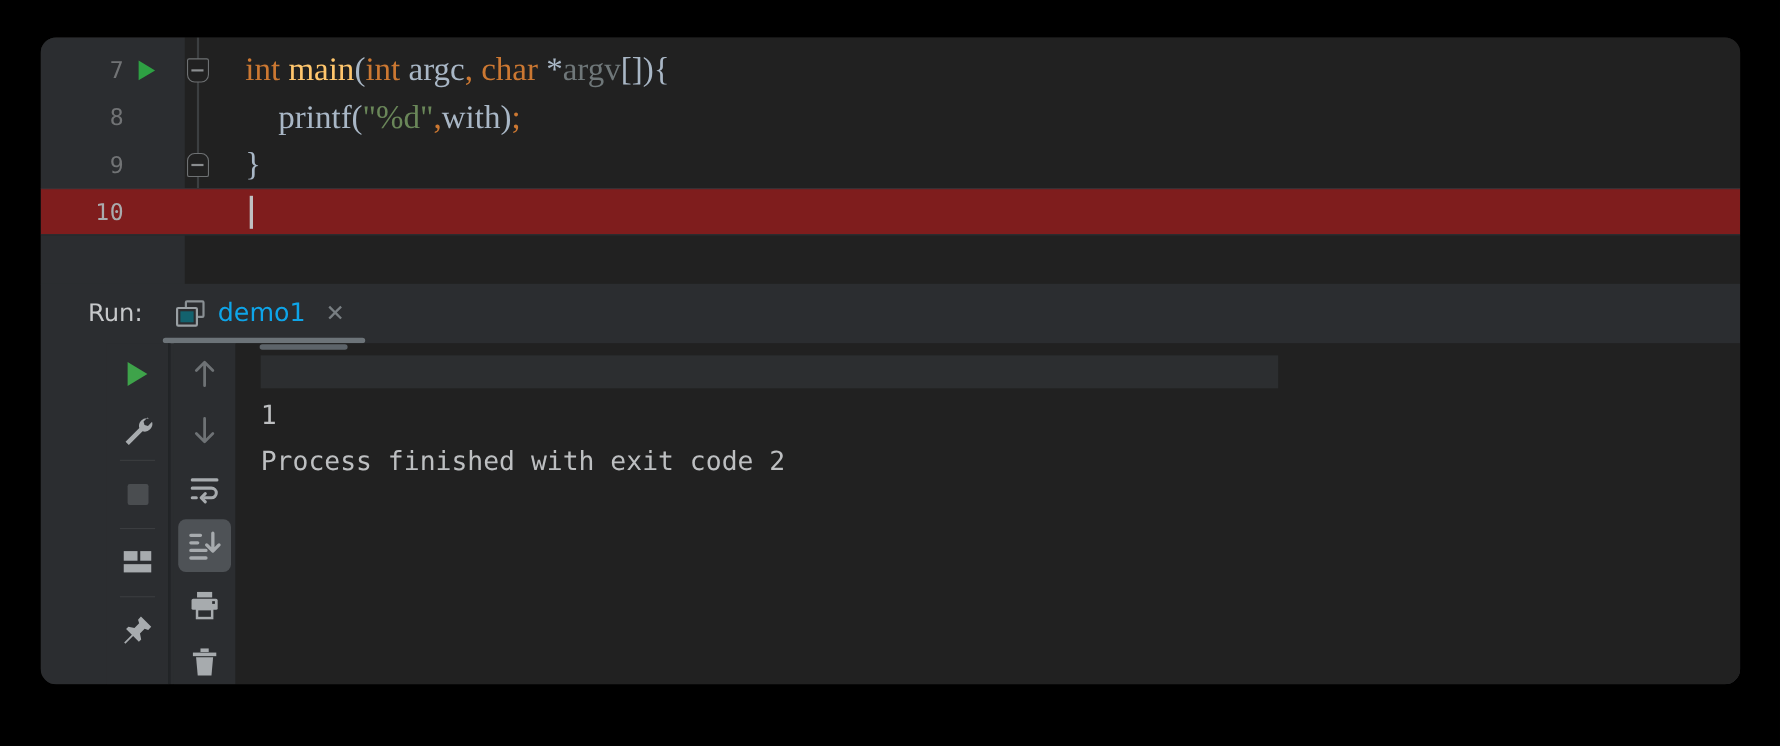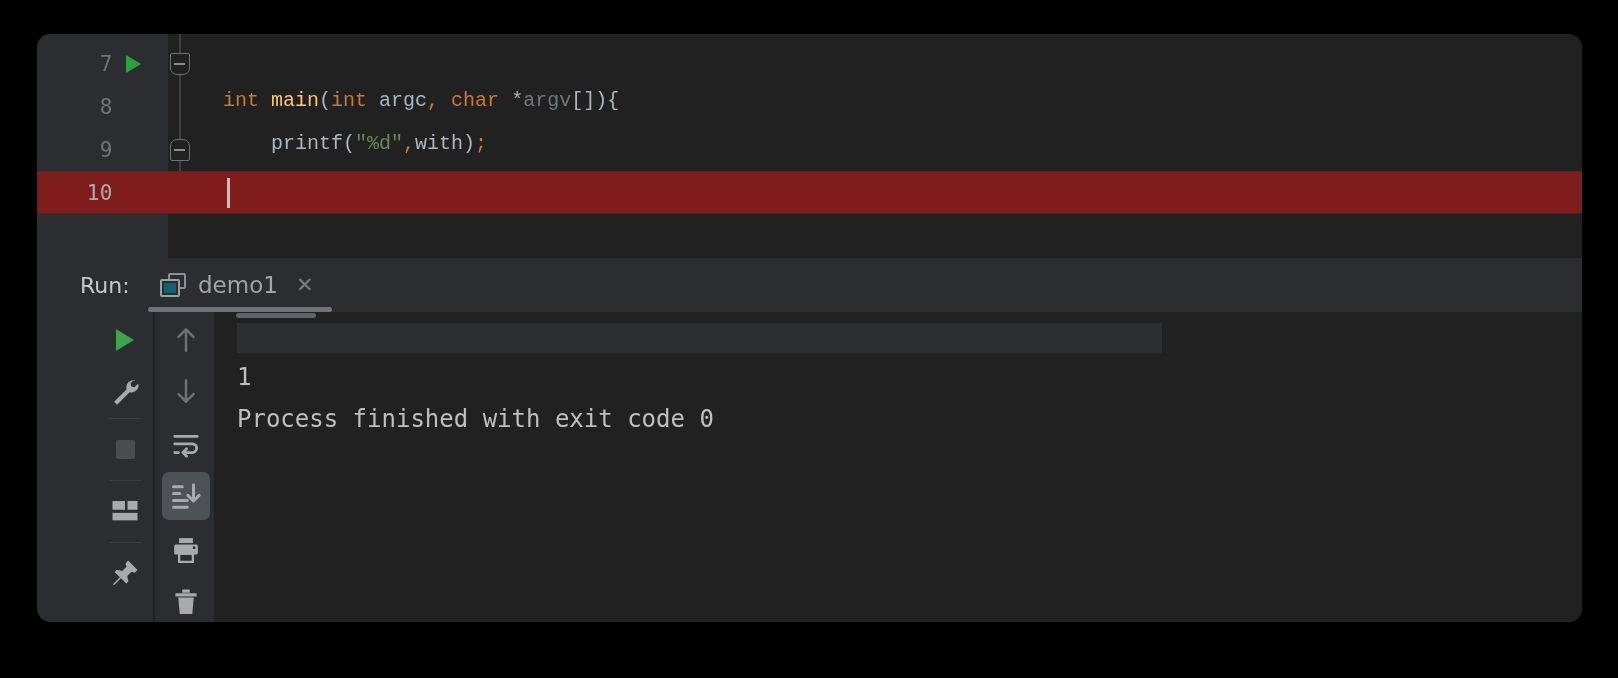--- a/index.html
+++ b/index.html
@@ -112,25 +112,24 @@
     width: 11px;
     height: 2px;
     background: #8a8d8f;
   }
 
   .code-text {
     position: absolute;
     left: 186px;
     top: 50%;
     transform: translateY(-50%);
-    font-family: Liberation Mono, monospace;
-    font-size: 20px;
+    font-family: Liberation Serif, serif;
+    font-size: 30px;
     white-space: pre;
     color: #a9b7c6;
-    margin-top: 36px;
   }
   .t-kw   { color: #cc7832; }
   .t-fn   { color: #ffc66d; }
   .t-txt  { color: #a9b7c6; }
   .t-str  { color: #6a8759; }
   .t-dim  { color: #6f7779; }
 
   #caret {
     position: absolute;
     left: 190px;
@@ -224,21 +223,21 @@
     background: #2b2d30;
     box-sizing: border-box;
   }
   .console-icon .front::after {
     content: "";
     position: absolute;
     left: 2px; top: 2px; right: 2px; bottom: 2px;
     background: #13626e;
   }
   #run-tab-name {
-    color: #a3a3a3;
+    color: #0ea5e9;
     font-size: 23px;
     font-family: "DejaVu Sans", sans-serif;
   }
   #run-tab-close {
     color: #787e82;
     font-size: 21px;
     line-height: 1;
     margin-left: 6px;
     cursor: pointer;
   }
@@ -470,17 +469,17 @@
               <path d="M5.8 8.4h12.4l-1.2 13.2H7L5.8 8.4z" stroke-width="0"></path>
             </svg>
           </span>
         </div>
       </div>
 
     <div id="console">
       <div id="console-scrollbar"></div>
       <div id="console-redacted"></div>
       <div class="console-line" id="console-line-out">1</div>
-      <div class="console-line" id="console-line-exit">Process finished with exit code 0</div>
+      <div class="console-line" id="console-line-exit">Process finished with exit code 2</div>
     </div>
 
   </div>
 </div>
 
 </body></html>

